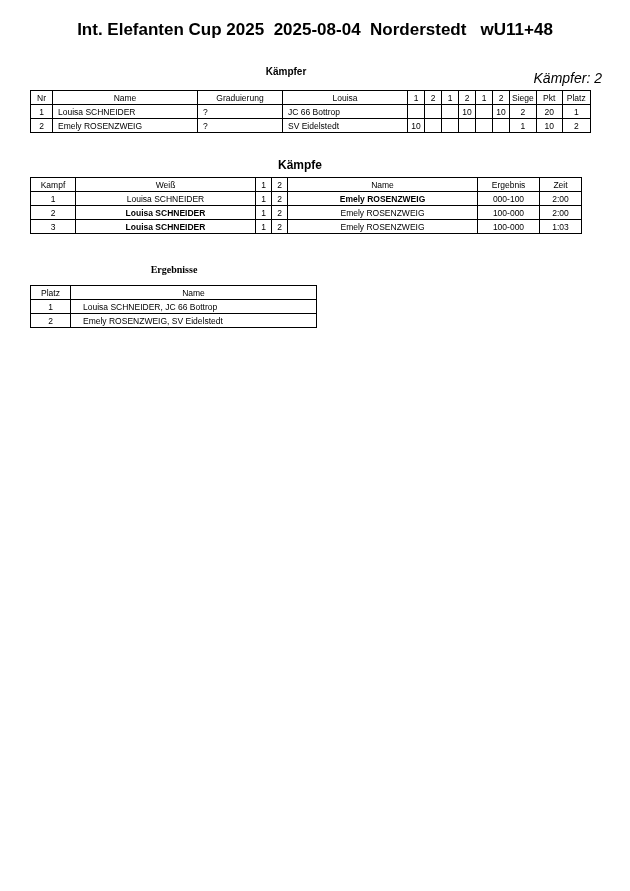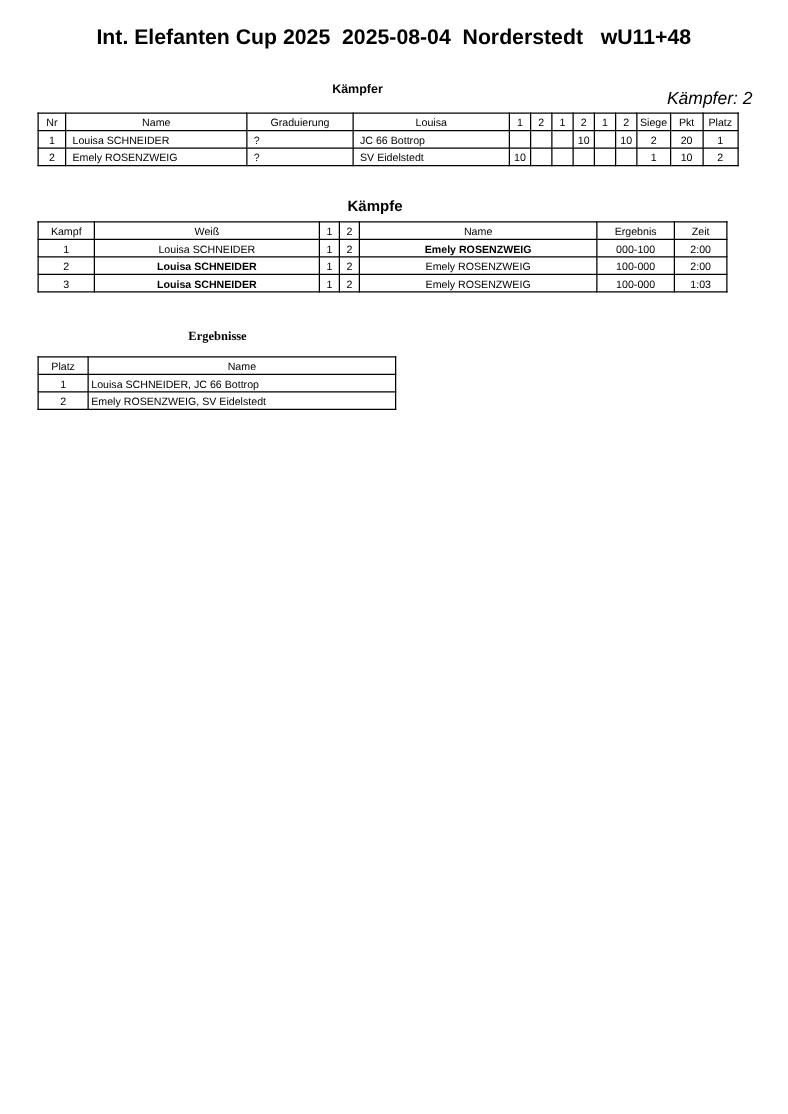--- a/index.html
+++ b/index.html
@@ -112,21 +112,21 @@
     text-align: center;
     font-size: 10px;
     font-weight: bold;
     font-family: Liberation Serif, serif;
   }
   #ergebnisse-table {
     position: absolute;
     left: 30px; top: 285px;
   }
   #ergebnisse-table td.c { text-align: center; }
-  #ergebnisse-table td.l { text-align: left; padding-left: 2px; }
+  #ergebnisse-table td.l { text-align: left; padding-left: 12px; }
   .e-platz { width: 40px; }
   .e-name  { width: 246px; }
 </style>
 </head>
 <body>
 
 <div class="page">
 
   <div class="title">Int. Elefanten Cup 2025  2025-08-04  Norderstedt   wU11+48</div>
 

